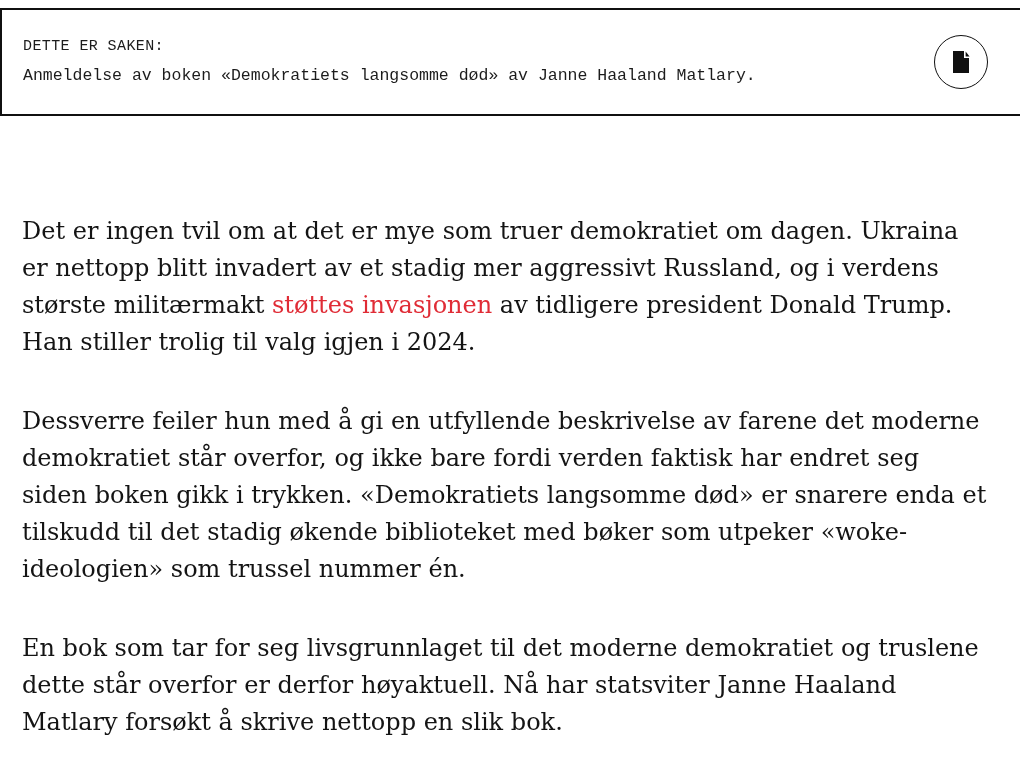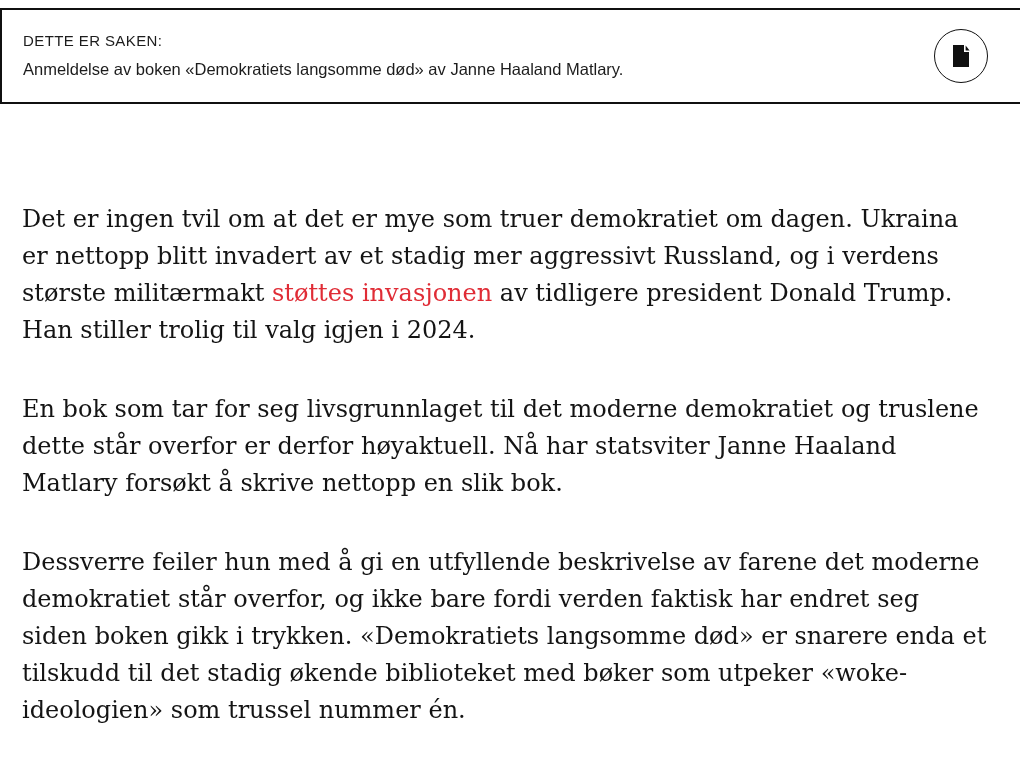--- a/index.html
+++ b/index.html
@@ -7,28 +7,29 @@
     width: 1020px;
     height: 763px;
     background: #ffffff;
     font-family: "Liberation Sans", sans-serif;
     overflow: hidden;
   }
 
   
   .infobox {
     margin-top: 8px;
-    height: 96px;
+    height: 108px;
     border-top: 2px solid #101010;
     border-bottom: 2px solid #101010;
     border-left: 2px solid #101010;
     display: flex;
     align-items: center;
     justify-content: space-between;
     padding: 0 32px 0 21px;
+    font-family: Liberation Mono, monospace;
   }
   .infobox-label {
     font-size: 15px;
     line-height: 1.25;
     letter-spacing: 0.4px;
     color: #1c1c1c;
   }
   .infobox-desc {
     margin-top: 8px;
     font-size: 16.5px;
@@ -79,15 +80,15 @@
       <svg width="22" height="24" viewBox="0 0 22 24">
         <path d="M3 1 H14 V8 H19 V23 H3 Z" fill="#101010"></path>
         <path d="M15.6 1.4 L19.6 6.6 H15.6 Z" fill="#101010"></path>
       </svg>
     </span>
   </button>
 </div>
 
 <div class="article">
   <p><span>Det er ingen tvil om at det er mye som truer demokratiet om dagen. Ukraina er nettopp blitt invadert av et stadig mer aggressivt Russland, og i verdens største militærmakt </span><a class="red-link" href="#">støttes invasjonen</a><span> av tidligere president Donald Trump. Han stiller trolig til valg igjen i 2024.</span></p>
+  <p>Dessverre feiler hun med å gi en utfyllende beskrivelse av farene det moderne demokratiet står overfor, og ikke bare fordi verden faktisk har endret seg siden boken gikk i trykken. «Demokratiets langsomme død» er snarere enda et tilskudd til det stadig økende biblioteket med bøker som utpeker «woke-ideologien» som trussel nummer én.</p>
   <p>En bok som tar for seg livsgrunnlaget til det moderne demokratiet og truslene dette står overfor er derfor høyaktuell. Nå har statsviter Janne Haaland Matlary forsøkt å skrive nettopp en slik bok.</p>
-  <p>Dessverre feiler hun med å gi en utfyllende beskrivelse av farene det moderne demokratiet står overfor, og ikke bare fordi verden faktisk har endret seg siden boken gikk i trykken. «Demokratiets langsomme død» er snarere enda et tilskudd til det stadig økende biblioteket med bøker som utpeker «woke-ideologien» som trussel nummer én.</p>
 </div>
 
 </body></html>

